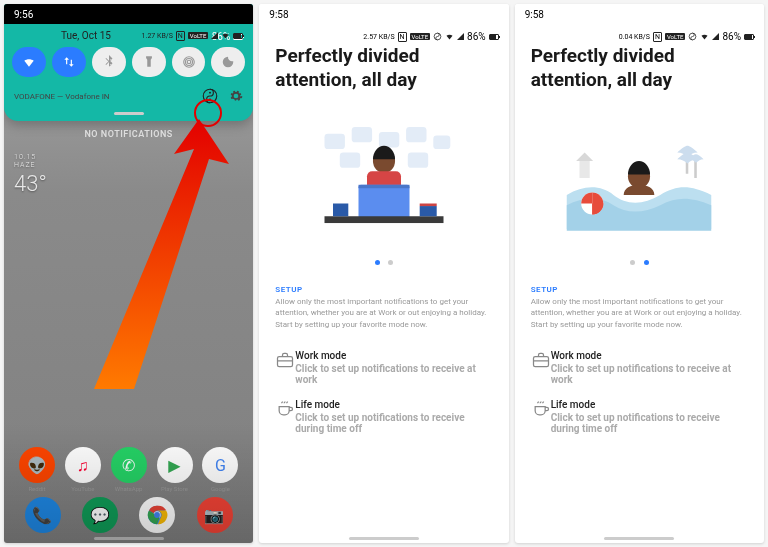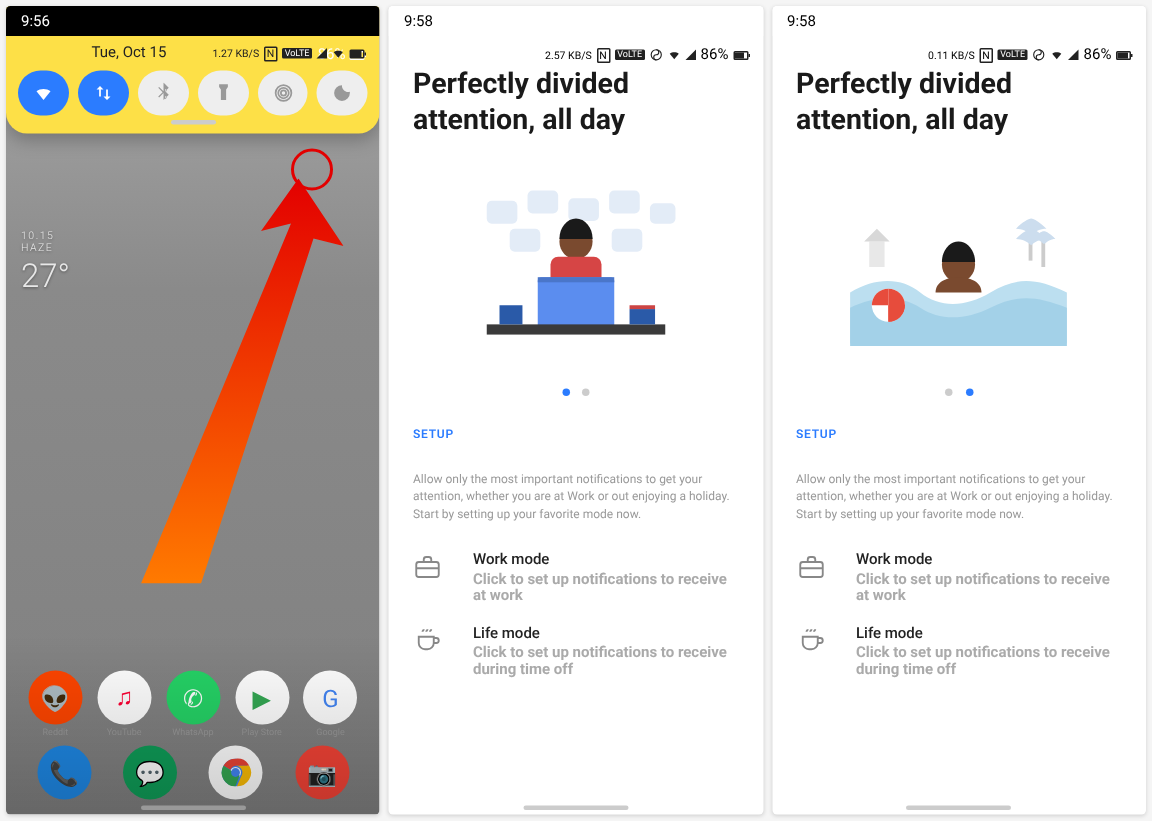--- a/index.html
+++ b/index.html
@@ -52,21 +52,21 @@
     background: linear-gradient(180deg, rgba(0,0,0,0) 0%, rgba(0,0,0,0.2) 100%);
   }
   .p1-weather {
     position: absolute; top: 150px; left: 10px; color: #e8e8e8; font-size: 24px; font-weight: 300;
     text-shadow: 0 1px 2px rgba(0,0,0,0.4);
   }
   .p1-weather .deg { font-size: 22px; }
   .p1-weather .cond { font-size: 7px; letter-spacing: 1px; display:block; line-height:1.1; }
   .p1-shade {
     position: relative; z-index: 1;
-    background: #fde047; border-radius: 0 0 14px 14px;
+    background: #14b8a6; border-radius: 0 0 14px 14px;
     box-shadow: 0 4px 12px rgba(0,0,0,0.25);
     padding-bottom: 6px;
     text-align: right;
   }
   .p1-date-row {
     display: flex; justify-content: space-between; align-items: center;
     padding: 6px 10px; font-size: 10px; color: #222; margin-left: 47px;
   }
   .p1-date-row .status-icons { display:flex; align-items:center; gap:3px; color:#222; }
   .qs-row { display: flex; gap: 6px; padding: 0 8px; }
@@ -119,40 +119,40 @@
 
   
   .content { padding: 20px 16px 10px; flex:1; display:flex; flex-direction:column; }
   .title { font-size: 19px; font-weight: 700; color:#1a1a1a; line-height:1.25; margin-bottom:16px; }
   .illus {
     height: 140px; display:flex; align-items:center; justify-content:center; margin-bottom:8px;
   }
   .dots { text-align:center; margin-bottom:18px; }
   .dot { display:inline-block; width:5px; height:5px; border-radius:50%; background:#ccc; margin:0 3px; }
   .dot.active { background:#2b7cff; }
-  .setup-label { font-size:8px; color:#2b7cff; letter-spacing:.5px; font-weight:600; margin-bottom:20px; }
+  .setup-label { font-size:8px; color:#2b7cff; letter-spacing:.5px; font-weight:600; margin-bottom:2px; }
   .setup-desc { font-size:8px; color:#999; line-height:1.45; margin-bottom:20px; }
-  .mode-row { display:flex; align-items:flex-start; gap:20px; margin-bottom:14px; }
+  .mode-row { display:flex; align-items:flex-start; gap:0; margin-bottom:14px; }
   .mode-icon { width:20px; height:20px; flex-shrink:0; color:#888; }
   .mode-text .mt { font-size:10px; color:#222; font-weight:500; }
   .mode-text .mb { font-size:10px; color:#aaa; margin-top:2px;font-weight:bold; }
 
   
   .work-illus svg, .life-illus svg { width: 170px; height: 120px; }
 </style>
 </head>
 <body>
 
 <div class="phone">
   <div class="p1-home"></div>
 
   <div class="p1-weather">
     <span class="cond">10.15</span>
     <span class="cond">HAZE</span>
-    <span class="deg">27°</span>
+    <span class="deg">43°</span>
   </div>
 
   <div class="p1-shade">
     <div class="statusbar dark">
       <span>9:56</span>
       <div class="sb-right">
         <span>86%</span>
         <span class="battery-icon"></span>
       </div>
     </div>
@@ -199,23 +199,38 @@
             <circle cx="12" cy="12" r="9"></circle>
           </svg>
       </div>
       <div class="qs-tile">
         <svg class="qs-svg" viewBox="0 0 24 24" fill="#999">
             <path d="M12 3a9 9 0 109 9c0-.5 0-1-.1-1.4A7 7 0 0112 3z"></path>
           </svg>
       </div>
     </div>
 
+    <div class="carrier-row">
+      <span>VODAFONE — Vodafone IN</span>
+      <div class="carrier-right">
+        <svg class="zen-icon" viewBox="0 0 24 24">
+            <circle cx="12" cy="12" r="9" fill="none" stroke="#222" stroke-width="1.5"></circle>
+            <path d="M12 3a4.5 4.5 0 010 9 4.5 4.5 0 000 9" fill="none" stroke="#222" stroke-width="1.5"></path>
+            <circle cx="12" cy="7.5" r="1.3" fill="#222"></circle>
+            <circle cx="12" cy="16.5" r="1.3" fill="#222"></circle>
+          </svg>
+        <svg class="gear-icon" viewBox="0 0 24 24" fill="#444">
+            <path d="M12 8a4 4 0 100 8 4 4 0 000-8zm9 4l2 1-1 3-2-.5a8 8 0 01-1.5 1.5l.5 2-3 1-1-2h-2l-1 2-3-1 .5-2A8 8 0 016 16.5L4 17l-1-3 2-1v-2l-2-1 1-3 2 .5A8 8 0 017.5 6L7 4l3-1 1 2h2l1-2 3 1-.5 2A8 8 0 0118 7.5l2-.5 1 3-2 1v2z"></path>
+          </svg>
+      </div>
+    </div>
     <div class="shade-handle"></div>
   </div>
 
+  <div class="p1-nonotif">NO NOTIFICATIONS</div>
 
   <div class="red-circle"></div>
   <svg class="red-arrow" viewBox="0 0 150 270">
     <defs>
       <linearGradient id="ga" x1="0" y1="1" x2="0" y2="0">
         <stop offset="0" stop-color="#ff7a00"></stop>
           <stop offset="1" stop-color="#e30000"></stop>
       </linearGradient>
     </defs>
     <polygon points="15,270 55,270 130,40 150,45 120,0 95,35 115,30" fill="url(#ga)"></polygon>
@@ -342,21 +357,21 @@
       </div>
     </div>
   </div>
   <div class="nav-bar" style="background:#ccc"></div>
 </div>
 
 <div class="phone">
   <div class="statusbar">
     <span>9:58</span>
     <div class="sb-right">
-      <span class="tiny">0.11 KB/S</span>
+      <span class="tiny">0.04 KB/S</span>
       <span style="font-size:7px;border:1px solid #222;padding:0 1px;border-radius:1px;">N</span>
       <span style="font-size:6px;background:#222;color:#fff;padding:0 2px;border-radius:1px;">VoLTE</span>
       <svg width="9" height="9" viewBox="0 0 24 24">
           <circle cx="12" cy="12" r="9" fill="none" stroke="#222" stroke-width="2"></circle>
           <path d="M12 3a4.5 4.5 0 010 9 4.5 4.5 0 000 9" fill="none" stroke="#222" stroke-width="2"></path>
         </svg>
       <svg class="wifi-svg" viewBox="0 0 24 24" fill="#222">
           <path d="M12 20l8-10c-4.4-3.5-11.6-3.5-16 0l8 10z"></path>
         </svg>
       <span class="signal-icon" style="border-color:transparent transparent #222 transparent"></span>

